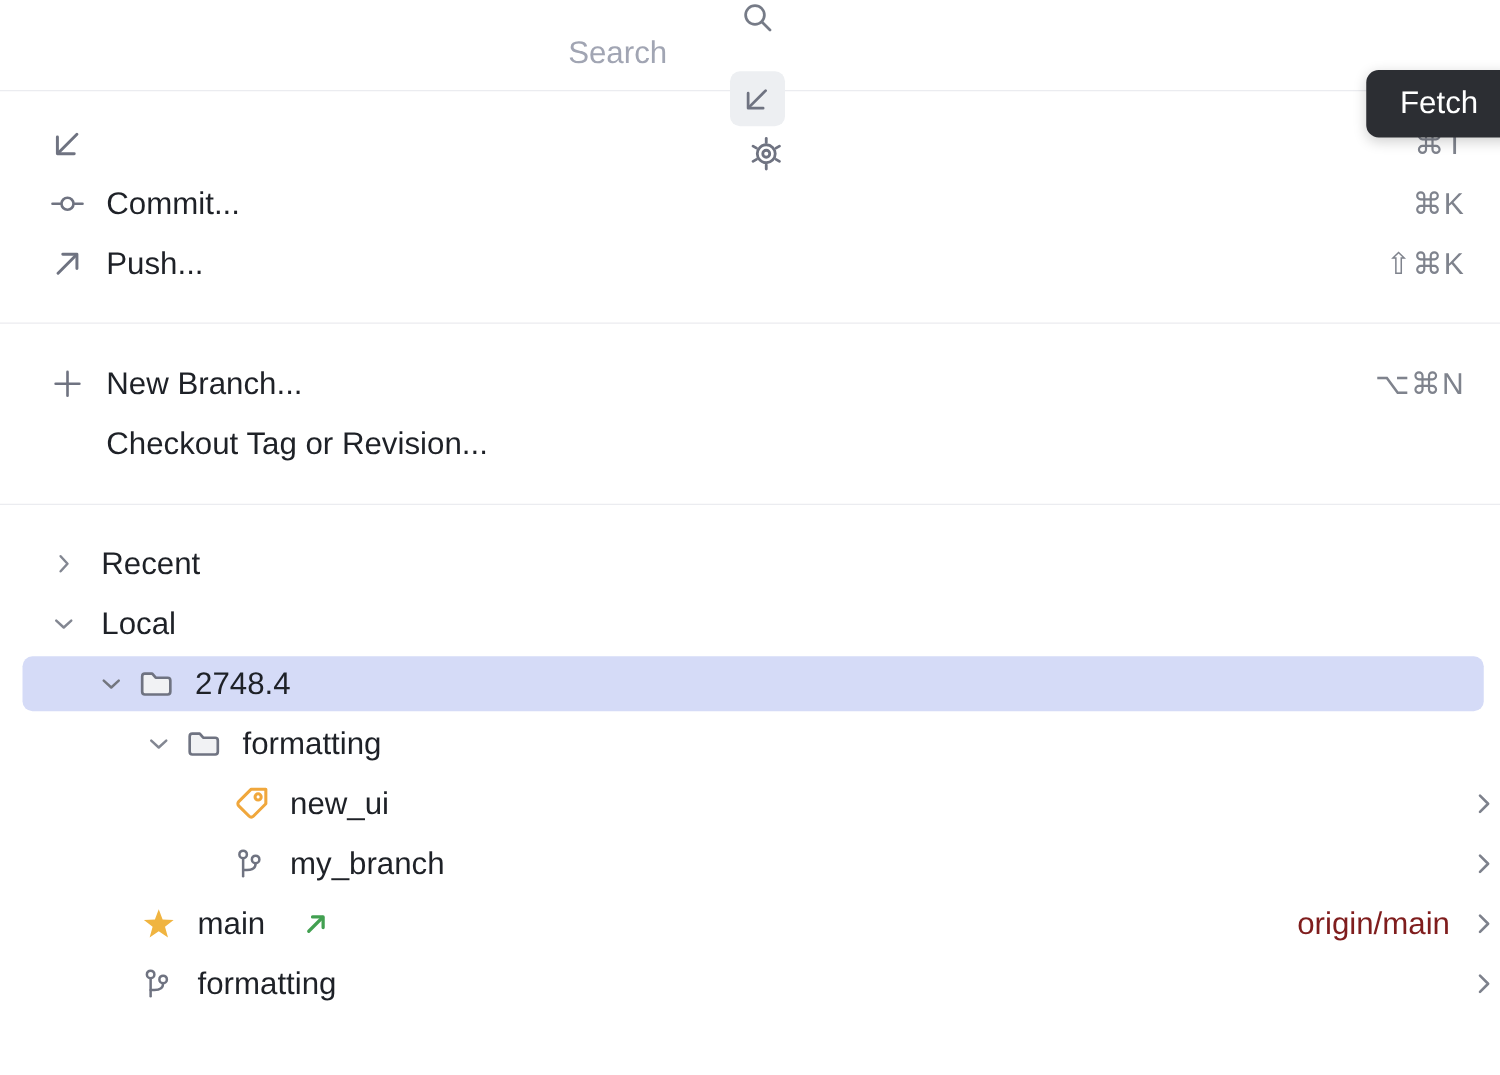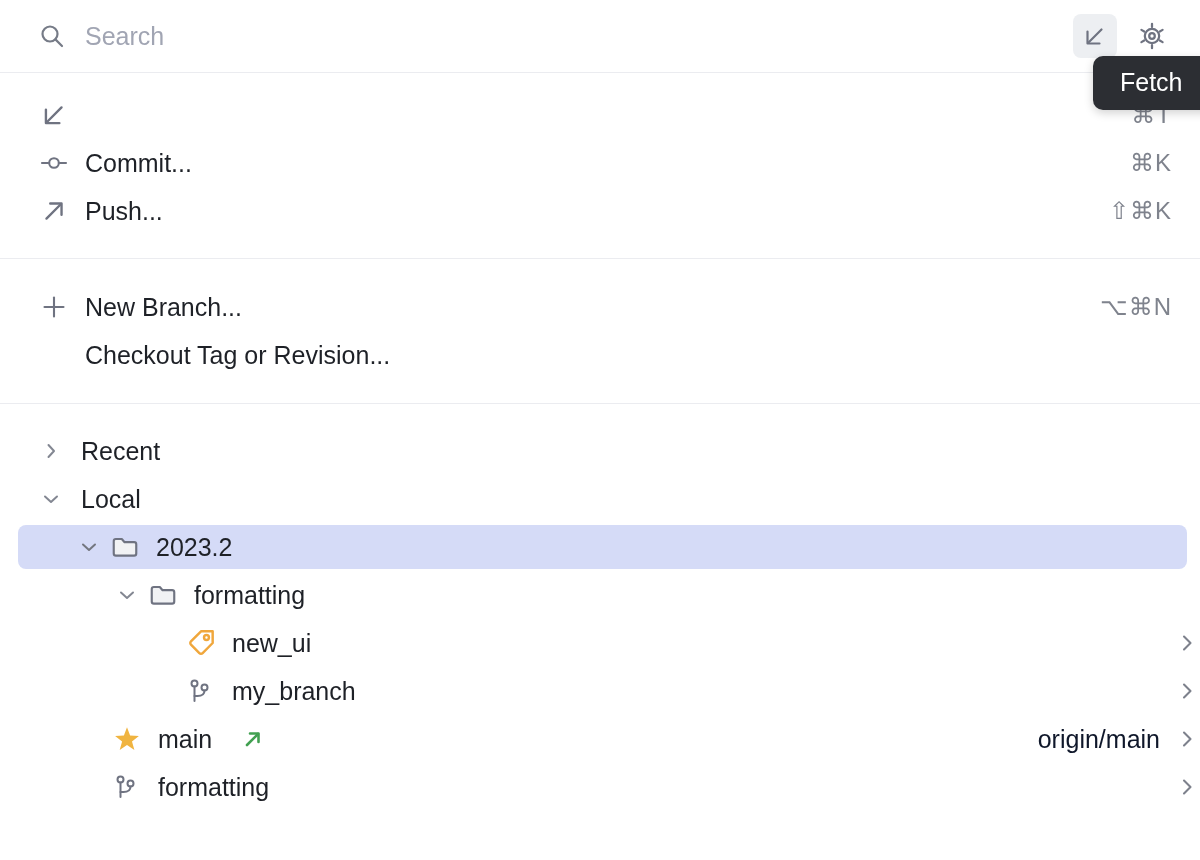--- a/index.html
+++ b/index.html
@@ -1,21 +1,21 @@
 <!DOCTYPE html>
 <html><head>
 <meta charset="utf-8">
 <style>
   * { margin:0; padding:0; box-sizing:border-box; }
   html,body { width:1200px; height:860px; background:#ffffff; overflow:hidden;
               font-family:"Liberation Sans", sans-serif; color:#1e2127; position:relative; }
 
   
   .searchbar { height:73px; display:flex; align-items:center; padding:0 26px 0 38px;
-               border-bottom:1px solid #ebecf0; }
+               border-bottom:1px solid #ebecf0;flex-direction:column; }
   .search-glyph { width:28px; height:28px; flex:0 0 28px; }
   .search-input { flex:1; border:none; outline:none; font-size:25px; margin-left:19px;
                   font-family:"Liberation Sans", sans-serif; color:#1e2127; background:transparent; }
   .search-input::placeholder { color:#a1a5b3; opacity:1; }
   .tbtn { width:44px; height:44px; border-radius:8px; display:flex; align-items:center;
           justify-content:center; flex:0 0 44px; }
   .tbtn.hovered { background:#edeff2; }
   .tbtn + .tbtn { margin-left:13px; }
 
   
@@ -43,21 +43,21 @@
   .ind-l2 { width:76px; }
   .ind-l3 { width:114px; }
   .ind-l4i { width:186px; }
   .ind-l2i { width:112px; }
   .tchev { width:26px; height:26px; flex:0 0 26px; }
   .ticon { width:30px; height:30px; flex:0 0 30px; margin-left:8px; display:flex; align-items:center; justify-content:center; }
   .ticon-only { margin-left:0; }
   .tlabel { margin-left:16px; font-size:25px; white-space:nowrap; }
   .tlabel-after-chev { margin-left:17px; }
   .out-arrow { width:22px; height:22px; margin-left:30px; flex:0 0 22px; }
-  .rtext { font-size:25px; color:#0f172a; margin-right:14px; white-space:nowrap; }
+  .rtext { font-size:25px; color:#7f1d1d; margin-right:14px; white-space:nowrap; }
   .rchev { width:26px; height:26px; flex:0 0 26px; }
 
   
   .tooltip { position:absolute; left:1093px; top:56px; z-index:5; background:#2c2e33; color:#ffffff;
              font-size:25px; padding:12px 34px 13px 27px; border-radius:10px; white-space:nowrap;
              box-shadow:0 3px 10px rgba(0,0,0,.18); }
 
   svg { display:block; }
 </style>
 </head>
@@ -177,21 +177,21 @@
     <span class="tchev">
       <svg width="26" height="26" viewBox="0 0 26 26" fill="none" stroke="#73767f" stroke-width="2" stroke-linecap="round" stroke-linejoin="round">
         <polyline points="7,10.5 13,16 19,10.5"></polyline>
         </svg>
     </span>
     <span class="ticon">
       <svg width="30" height="30" viewBox="0 0 28 28">
         <path d="M3.5 8.5 Q3.5 6.5 5.5 6.5 H11 L13.6 9.5 H22.5 Q24.5 9.5 24.5 11.5 V20 Q24.5 22 22.5 22 H5.5 Q3.5 22 3.5 20 Z" fill="#f1f2f4" stroke="#6f7381" stroke-width="2" stroke-linejoin="round"></path>
         </svg>
     </span>
-    <span class="tlabel">2023.2</span>
+    <span class="tlabel">2748.4</span>
   </div>
 
   <div class="trow">
     <span class="ind ind-l3"></span>
     <span class="tchev">
       <svg width="26" height="26" viewBox="0 0 26 26" fill="none" stroke="#838792" stroke-width="2" stroke-linecap="round" stroke-linejoin="round">
         <polyline points="7,10.5 13,16 19,10.5"></polyline>
         </svg>
     </span>
     <span class="ticon">

